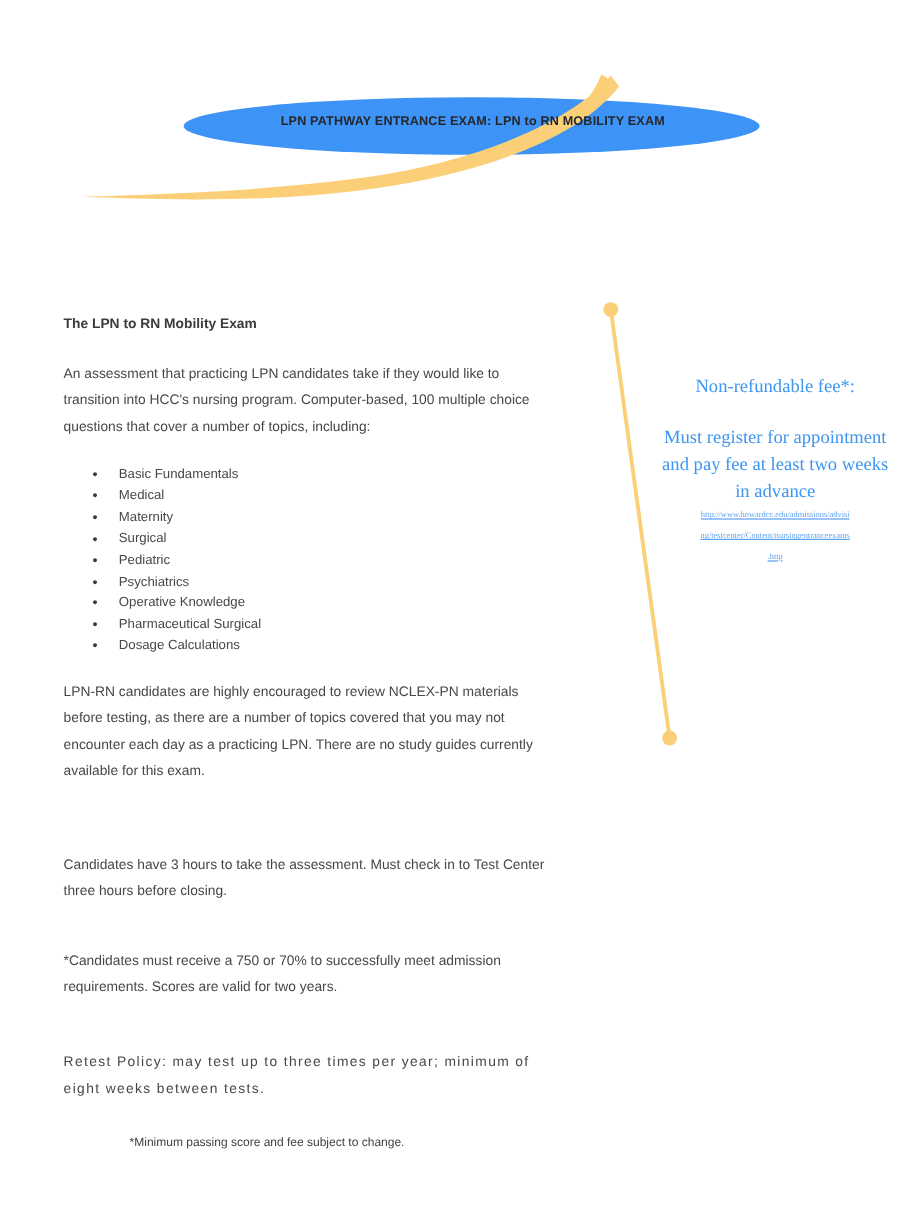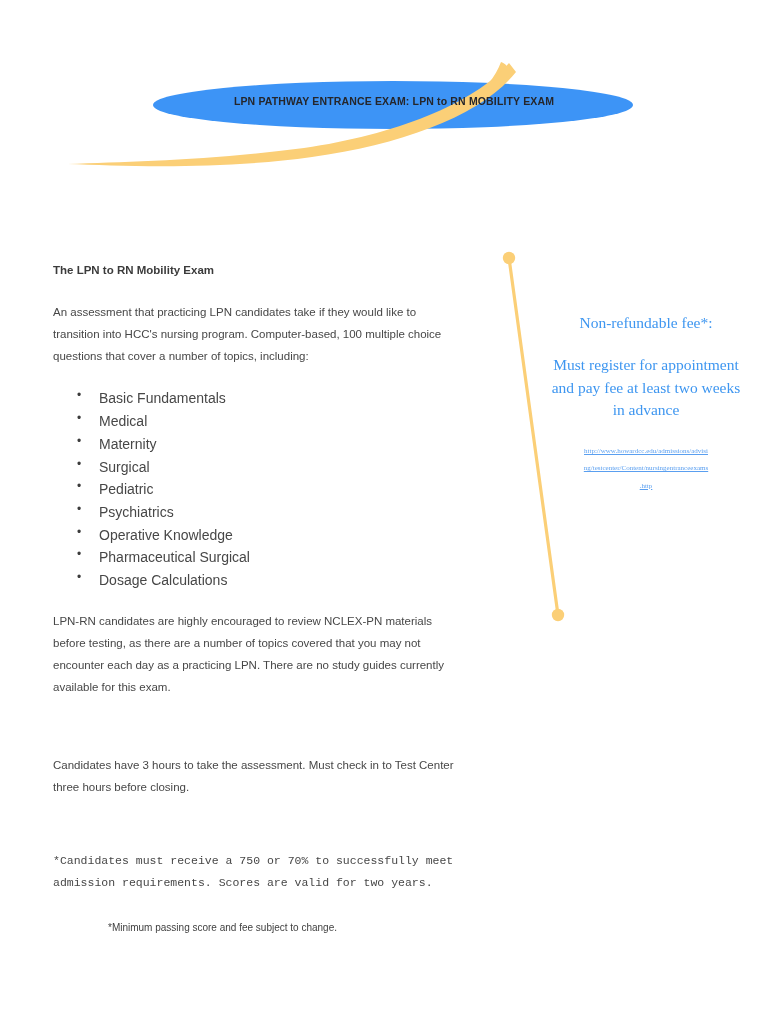--- a/index.html
+++ b/index.html
@@ -66,40 +66,39 @@
   }
   #intro-paragraph {
     margin-bottom: 20px;
   }
   #topics-list {
     list-style: none;
     margin: 0 0 18px 0;
     padding: 0;
   }
   #topics-list li {
-    font-size: 14px;
+    font-size: 11px;
     line-height: 1.62;
     color: #474747;
     padding-left: 46px;
     position: relative;
   }
   #topics-list li::before {
     content: "\2022";
     position: absolute;
     left: 24px;
     top: -1px;
     font-size: 12px;
     color: #3b3b3b;
   }
   .para-gap-lg {
     margin-top: 56px;
   }
   .para-gap-md {
-    margin-top: 52px;
-    font-family: Liberation Mono, monospace;
+    margin-top: 36px;
   }
   #retest-policy {
     letter-spacing: 1.15px;
     line-height: 1.95;
     margin-top: 40px;
   }
   #footnote {
     font-size: 10px;
     line-height: 1.6;
     color: #3f3f3f;
@@ -126,21 +125,20 @@
   .callout-line {
     font-size: 15.5px;
     line-height: 1.44;
     color: #3e96f0;
     font-family: Liberation Serif, serif;
   }
   #callout-block-two {
     margin-top: 20px;
   }
   #callout-url {
-    margin-top: 22px;
     font-family: "Liberation Serif", serif;
     font-size: 7px;
     line-height: 2.45;
     color: #5a9ff0;
     word-break: break-all;
     padding: 0 6px;
     text-align: center;
   }
   #callout-url span {
     display: block;
@@ -182,20 +180,21 @@
     <li>Pharmaceutical Surgical</li>
     <li>Dosage Calculations</li>
   </ul>
 
   <p class="doc-para">LPN-RN candidates are highly encouraged to review NCLEX-PN materials before testing, as there are a number of topics covered that you may not encounter each day as a practicing LPN. There are no study guides currently available for this exam.</p>
 
   <p class="doc-para para-gap-lg">Candidates have 3 hours to take the assessment. Must check in to Test Center three hours before closing.</p>
 
   <p class="doc-para para-gap-md">*Candidates must receive a 750 or 70% to successfully meet admission requirements. Scores are valid for two years.</p>
 
+  <p class="doc-para" id="retest-policy">Retest Policy: may test up to three times per year; minimum of eight weeks between tests.</p>
 
   <p id="footnote">*Minimum passing score and fee subject to change.</p>
 </div>
 
 <svg id="decor-connector" viewBox="0 0 90 390">
   <line x1="14" y1="13" x2="63" y2="370" stroke="#fbcf77" stroke-width="3.2" stroke-linecap="round"></line>
   <circle cx="14" cy="13" r="6.2" fill="#fbcf77"></circle>
   <circle cx="63" cy="370" r="6.2" fill="#fbcf77"></circle>
 </svg>
 

